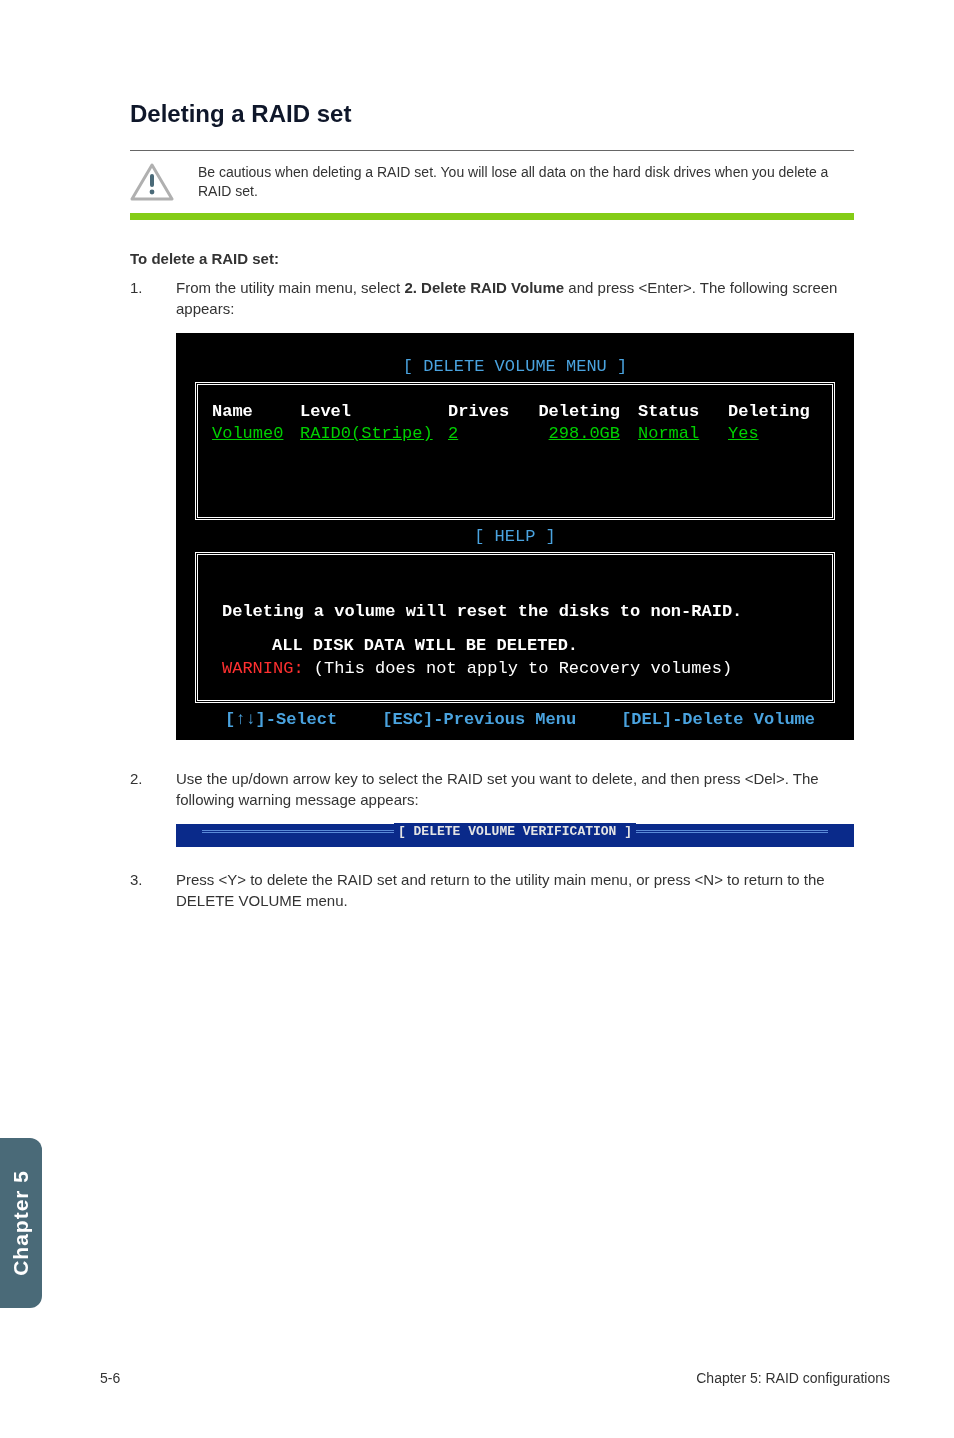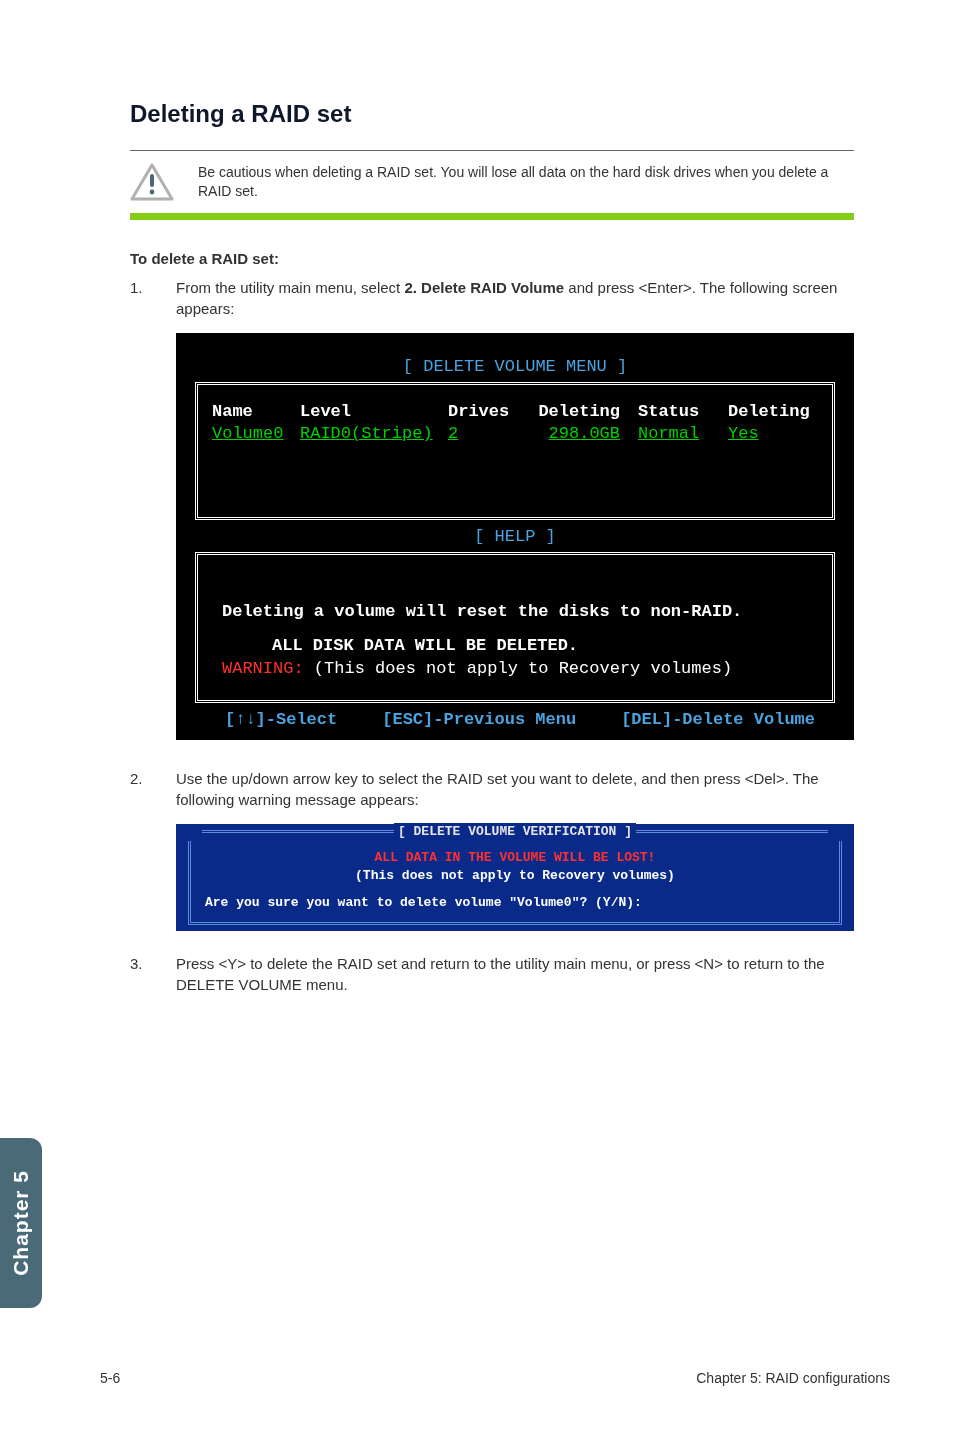--- a/index.html
+++ b/index.html
@@ -114,25 +114,20 @@
     <div class="step-num">2.</div>
     <div class="step-body">Use the up/down arrow key to select the RAID set you want to delete, and then press &lt;Del&gt;. The following warning message appears:</div>
   </div>
 
   <div class="verify-wrap">
     <div class="verify">
       <div class="verify-title-line">
         <div class="verify-title-rule"></div>
         <span class="verify-title">[ DELETE VOLUME VERIFICATION ]</span>
       </div>
-      <div class="verify-box">
-        <div class="verify-red">ALL DATA IN THE VOLUME WILL BE LOST!</div>
-        <div class="verify-w">(This does not apply to Recovery volumes)</div>
-        <div class="verify-q">Are you sure you want to delete volume "Volume0"? (Y/N):</div>
-      </div>
     </div>
   </div>
 
   <div class="step">
     <div class="step-num">3.</div>
     <div class="step-body">Press &lt;Y&gt; to delete the RAID set and return to the utility main menu, or press &lt;N&gt; to return to the DELETE VOLUME menu.</div>
   </div>
 
   <div class="side-tab">
     <span>Chapter 5</span>

